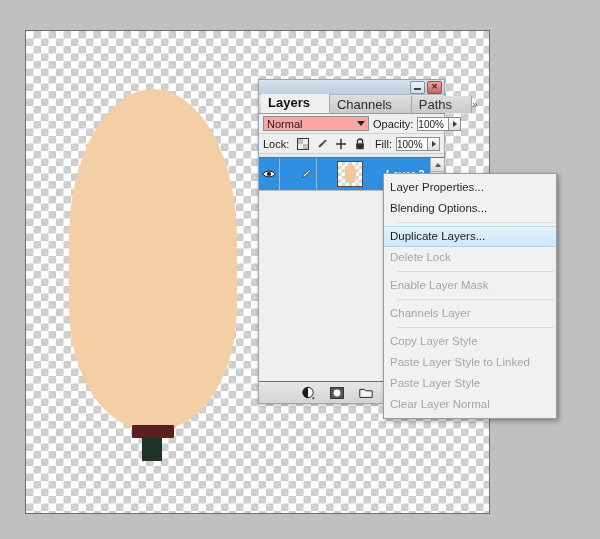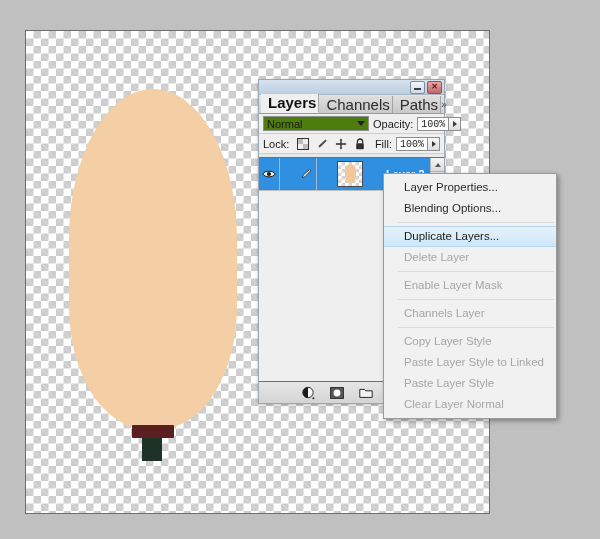--- a/index.html
+++ b/index.html
@@ -128,22 +128,22 @@
     background: linear-gradient(to bottom, #e4e4e4, #d2d2d2);
     border-bottom: 1px solid #9b9b9b;
     display: flex;
     align-items: flex-end;
     padding-left: 2px;
     position: relative;
   }
   .tab {
     height: 17px;
     line-height: 17px;
-    padding: 0 2px 0 7px;
-    font-size: 15px;
+    padding: 0 19px 0 7px;
+    font-size: 13px;
     color: #2c2c2c;
     background: linear-gradient(to bottom, #dedede, #c9c9c9);
     border-right: 1px solid #a5a5a5;
     transform: skewX(0deg);
     position: relative;
     cursor: pointer;
     white-space: nowrap;
   }
   .tab::after {
     content: "";
@@ -178,21 +178,21 @@
     align-items: center;
     padding: 0 4px;
     background: #efefef;
     border-bottom: 1px solid #d0d0d0;
     gap: 4px;
   }
   .blend-select {
     flex: 0 0 106px;
     height: 15px;
     box-sizing: border-box;
-    background: #4d7c0f;
+    background: #fca5a5;
     border: 1px solid #8e8e8e;
     display: flex;
     align-items: center;
     padding: 0 3px;
     font-size: 11px;
     cursor: pointer;
     position: relative;
   }
   .blend-select .caret {
     margin-left: auto;
@@ -207,24 +207,22 @@
     color: #1b1b1b;
     white-space: nowrap;
   }
   .num-field {
     width: 32px;
     height: 14px;
     box-sizing: border-box;
     background: #fdfdfd;
     border: 1px solid #8e8e8e;
     font-size: 10px;
-    text-align: center;
     line-height: 13px;
     cursor: text;
-    font-family: Liberation Mono, monospace;
   }
   .spin-btn {
     width: 12px;
     height: 14px;
     box-sizing: border-box;
     background: linear-gradient(to bottom, #fbfbfb, #dcdcdc);
     border: 1px solid #8e8e8e;
     border-left: none;
     display: flex;
     align-items: center;
@@ -375,21 +373,21 @@
   }
   #context-menu .menu-pad-left {
     position: absolute;
     left: 0; top: 0; bottom: 0;
     width: 14px;
     background: #f1f1f1;
   }
   .menu-item {
     height: 21px;
     line-height: 21px;
-    padding-left: 20px;
+    padding-left: 6px;
     white-space: nowrap;
     position: relative;
     cursor: pointer;
   }
   .menu-item.disabled {
     color: #a6a6a6;
     cursor: default;
   }
   .menu-item.highlight {
     background: linear-gradient(to bottom, #e4f1fb, #cfe8f9);
@@ -520,21 +518,21 @@
 </div>
 
 <div id="context-menu">
   <div class="menu-pad-left"></div>
 
   <div class="menu-item">Layer Properties...</div>
   <div class="menu-item">Blending Options...</div>
   <div class="menu-sep"></div>
 
   <div class="menu-item highlight">Duplicate Layers...</div>
-  <div class="menu-item disabled">Delete Layer</div>
+  <div class="menu-item disabled">Delete Lock</div>
   <div class="menu-sep"></div>
 
   <div class="menu-item disabled">Enable Layer Mask</div>
   <div class="menu-sep"></div>
 
   <div class="menu-item disabled">Channels Layer</div>
   <div class="menu-sep"></div>
 
   <div class="menu-item disabled">Copy Layer Style</div>
   <div class="menu-item disabled">Paste Layer Style to Linked</div>

